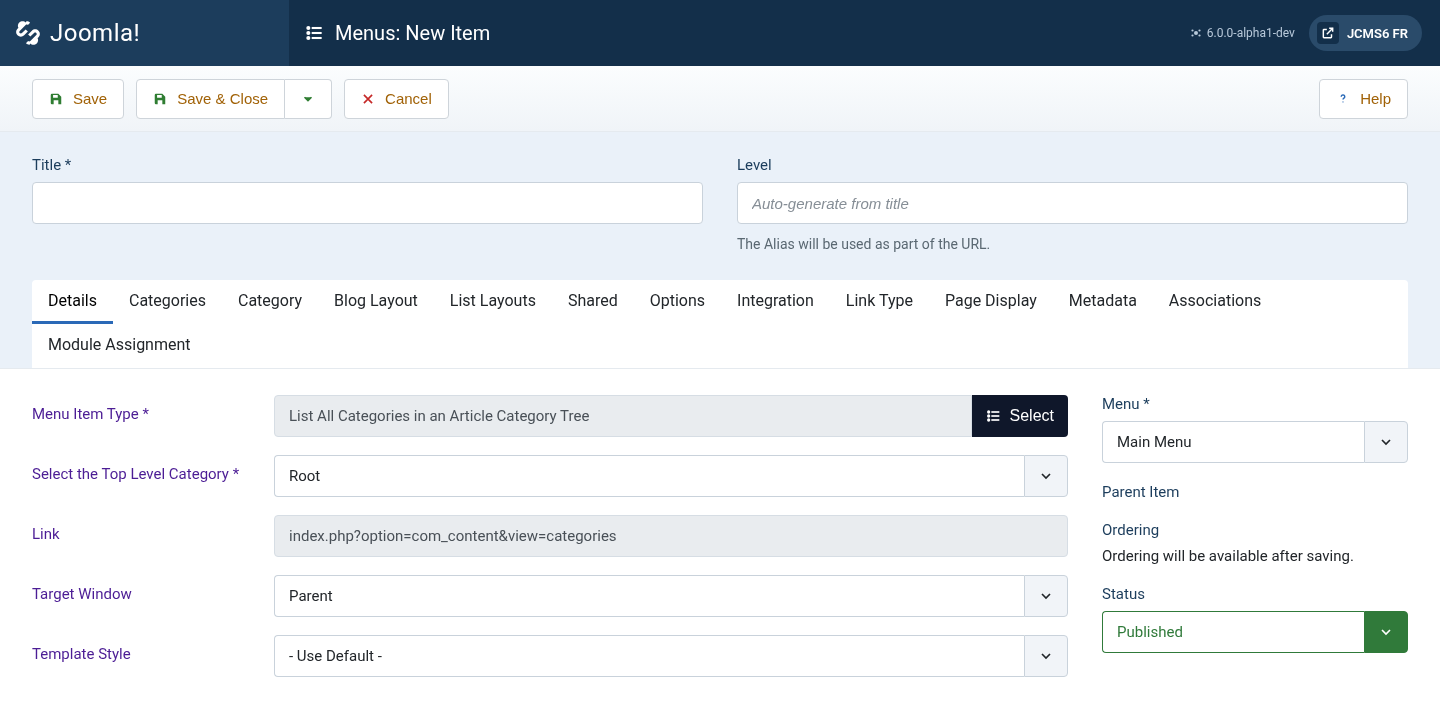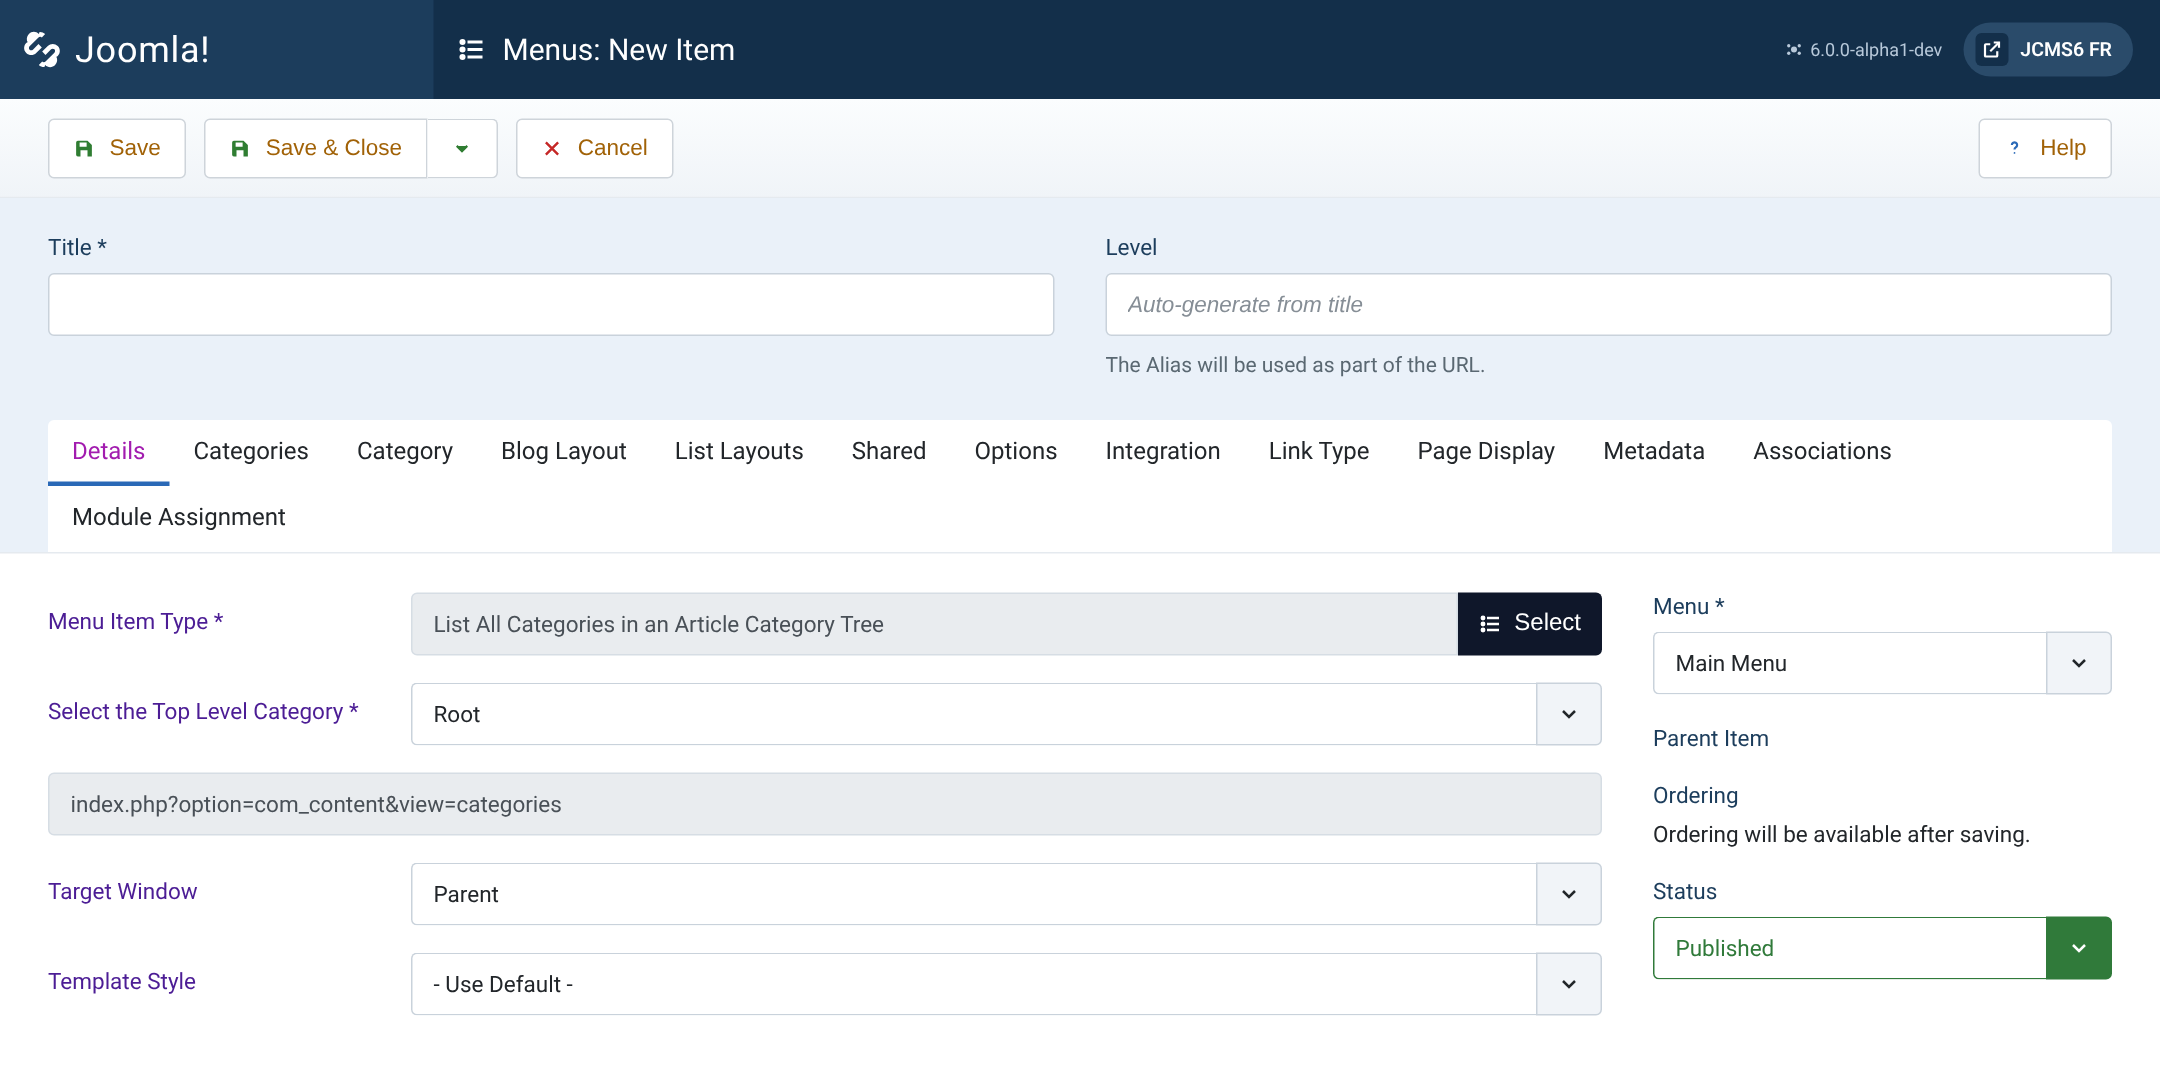--- a/index.html
+++ b/index.html
@@ -151,21 +151,21 @@
   width: calc(100% - 0px);
 }
 .tab {
   padding: 11px 16px;
   font-size: 16px;
   color: #22262a;
   cursor: pointer;
   border-bottom: 3px solid transparent;
 }
 .tab.active {
-  color: #a21caf;
+  color: #000000;
   border-bottom-color: #2a69b7;
   font-weight: 400;
 }
 
 
 .panel {
   background: #fff;
   border-top: 1px solid #e5eaef;
   padding: 26px 32px;
   display: flex;
@@ -423,20 +423,21 @@
           <div class="caret-btn">
               <svg width="16" height="16" viewBox="0 0 24 24" fill="none" stroke="#22262a" stroke-width="2.5">
                 <path d="M6 9l6 6 6-6"></path>
               </svg>
             </div>
         </div>
       </div>
     </div>
 
     <div class="form-row">
+      <div class="row-label">Link</div>
       <div class="row-control">
         <div class="input-ro full">index.php?option=com_content&amp;view=categories</div>
       </div>
     </div>
 
     <div class="form-row">
       <div class="row-label">Target Window</div>
       <div class="row-control">
         <div class="select-wrap">
           <div class="select-text">Parent</div>

